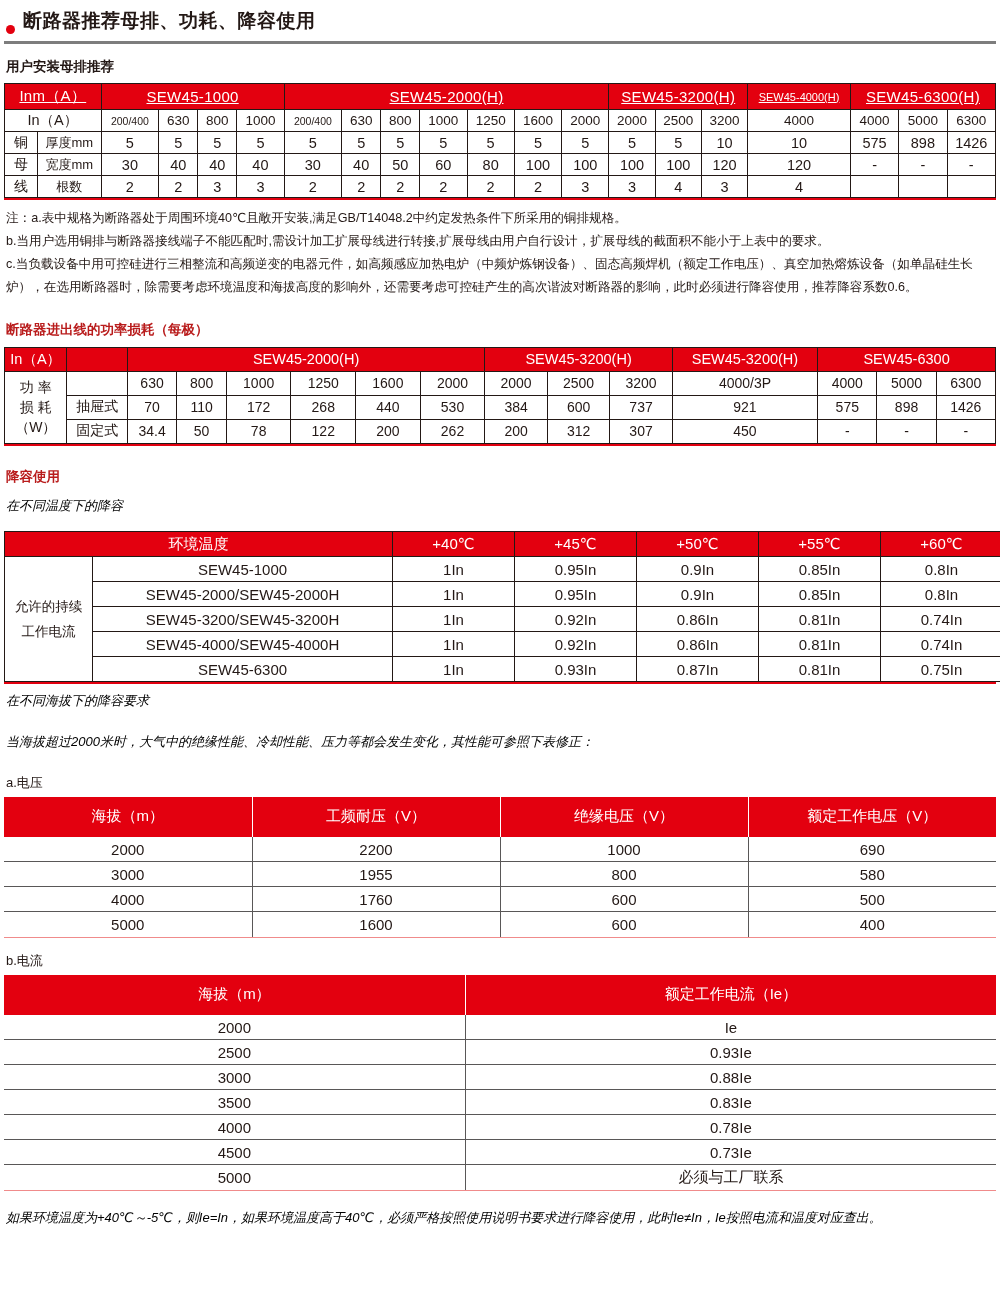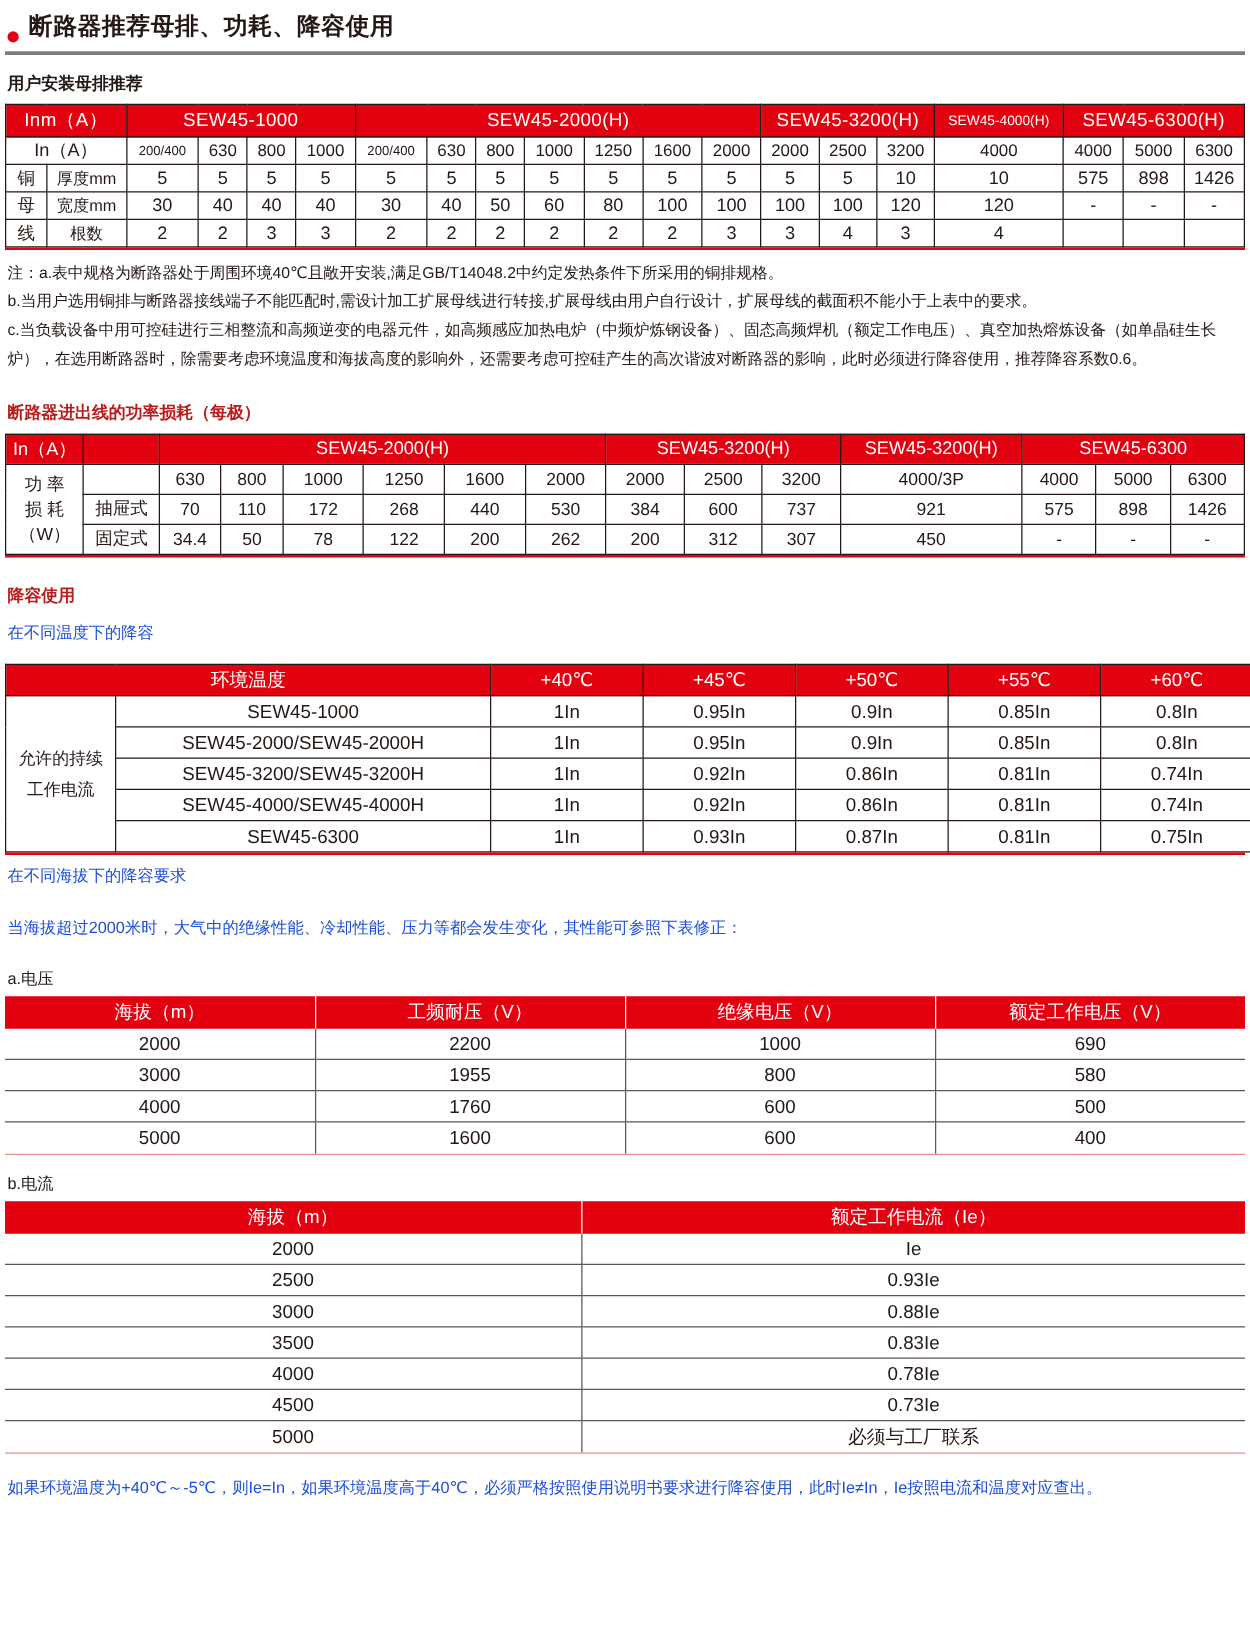--- a/index.html
+++ b/index.html
@@ -14,36 +14,36 @@
   .page { width:1000px; min-height:1316px; padding: 8px 4px 10px 4px; position:relative; }
 
   
   .title-row { display:flex; align-items:flex-end; gap:8px; padding-left:2px; }
   .bullet { width:9px; height:9px; border-radius:50%; background:#e3000f; flex:0 0 auto; margin-top:2px; }
   .title-text { font-size:19px; font-weight:bold; letter-spacing:0.5px; color:#231815; }
   .title-rule { height:3px; background:#7d7d7d; margin:7px 0 0 0; width:100%; }
 
   h2.sub { font-size:13.5px; font-weight:bold; margin:14px 0 7px 2px; color:#231815; }
   h2.sub2 { font-size:13.5px; font-weight:bold; margin:22px 0 8px 2px; color:#b91c1c;font-family:Liberation Mono, monospace; }
-  .plain { font-size:13px; line-height:1.75; margin:9px 0 0 2px; color:#1d4ed8; }
+  .plain { font-size:13px; line-height:1.75; margin:9px 0 0 2px; color:#000000;font-style:italic; }
   .small-label { font-size:13px; margin:10px 0 5px 2px; color:#231815; }
 
   .notes { font-size:12.6px; line-height:1.82; margin:7px 0 0 2px; color:#231815; }
   .notes p { margin:0; }
 
   
   table { border-collapse: collapse; width:100%; table-layout:fixed; }
   table.grid { border:1px solid #231815; }
   table.grid td, table.grid th { border:1px solid #231815; text-align:center; vertical-align:middle; }
   .redhead { background:#e3000f; color:#ffffff; font-weight:normal; }
   .bottomrule { height:2px; background:#e3000f; width:100%; }
 
   
   #t-busbar { font-size:13px; }
-  #t-busbar .hrow td { height:26px; font-size:15px; letter-spacing:0.3px; }
+  #t-busbar .hrow td { height:26px; font-size:15px; letter-spacing:0.3px;text-decoration:underline; }
   #t-busbar .hrow td.tiny { font-size:11px; letter-spacing:0; }
   #t-busbar .inrow td { height:22px; font-size:13.5px; }
   #t-busbar .inrow td.narrow { font-size:10.5px; }
   #t-busbar .inrow td.lbl { font-size:14.5px; }
   #t-busbar .drow td { height:22px; font-size:14.5px; }
   #t-busbar td.vlabel { font-size:14px; width:32px; }
   #t-busbar td.rlabel { font-size:13px; width:62px; }
   #t-busbar td.inm { font-size:15px; }
 
   
@@ -58,21 +58,21 @@
   
   #t-temp td { height:25px; font-size:15px; }
   #t-temp .redhead { font-size:15px; }
   #t-temp td.allow { font-size:13.5px; line-height:1.9; width:88px; }
   #t-temp td.model { font-size:15px; }
 
   
   table.rows { border-collapse:collapse; width:100%; table-layout:fixed; }
   table.rows td { text-align:center; vertical-align:middle; border-bottom:1px solid #595757; }
   table.rows td.vsep { border-right:1px solid #595757; }
-  table.rows tr.hd td { background:#e3000f; color:#fff; height:26px; font-size:15px; border-bottom:none; }
+  table.rows tr.hd td { background:#e3000f; color:#fff; height:40px; font-size:15px; border-bottom:none; }
   table.rows tr.hd td.vsep { border-right:1px solid #ffffff; }
   table.rows tr.dt td { height:25px; font-size:15px; }
   table.rows tr:last-child td { border-bottom:none; }
 
   .tblwrap { margin-top:2px; }
 </style>
 </head>
 <body>
 
 <div class="page">

